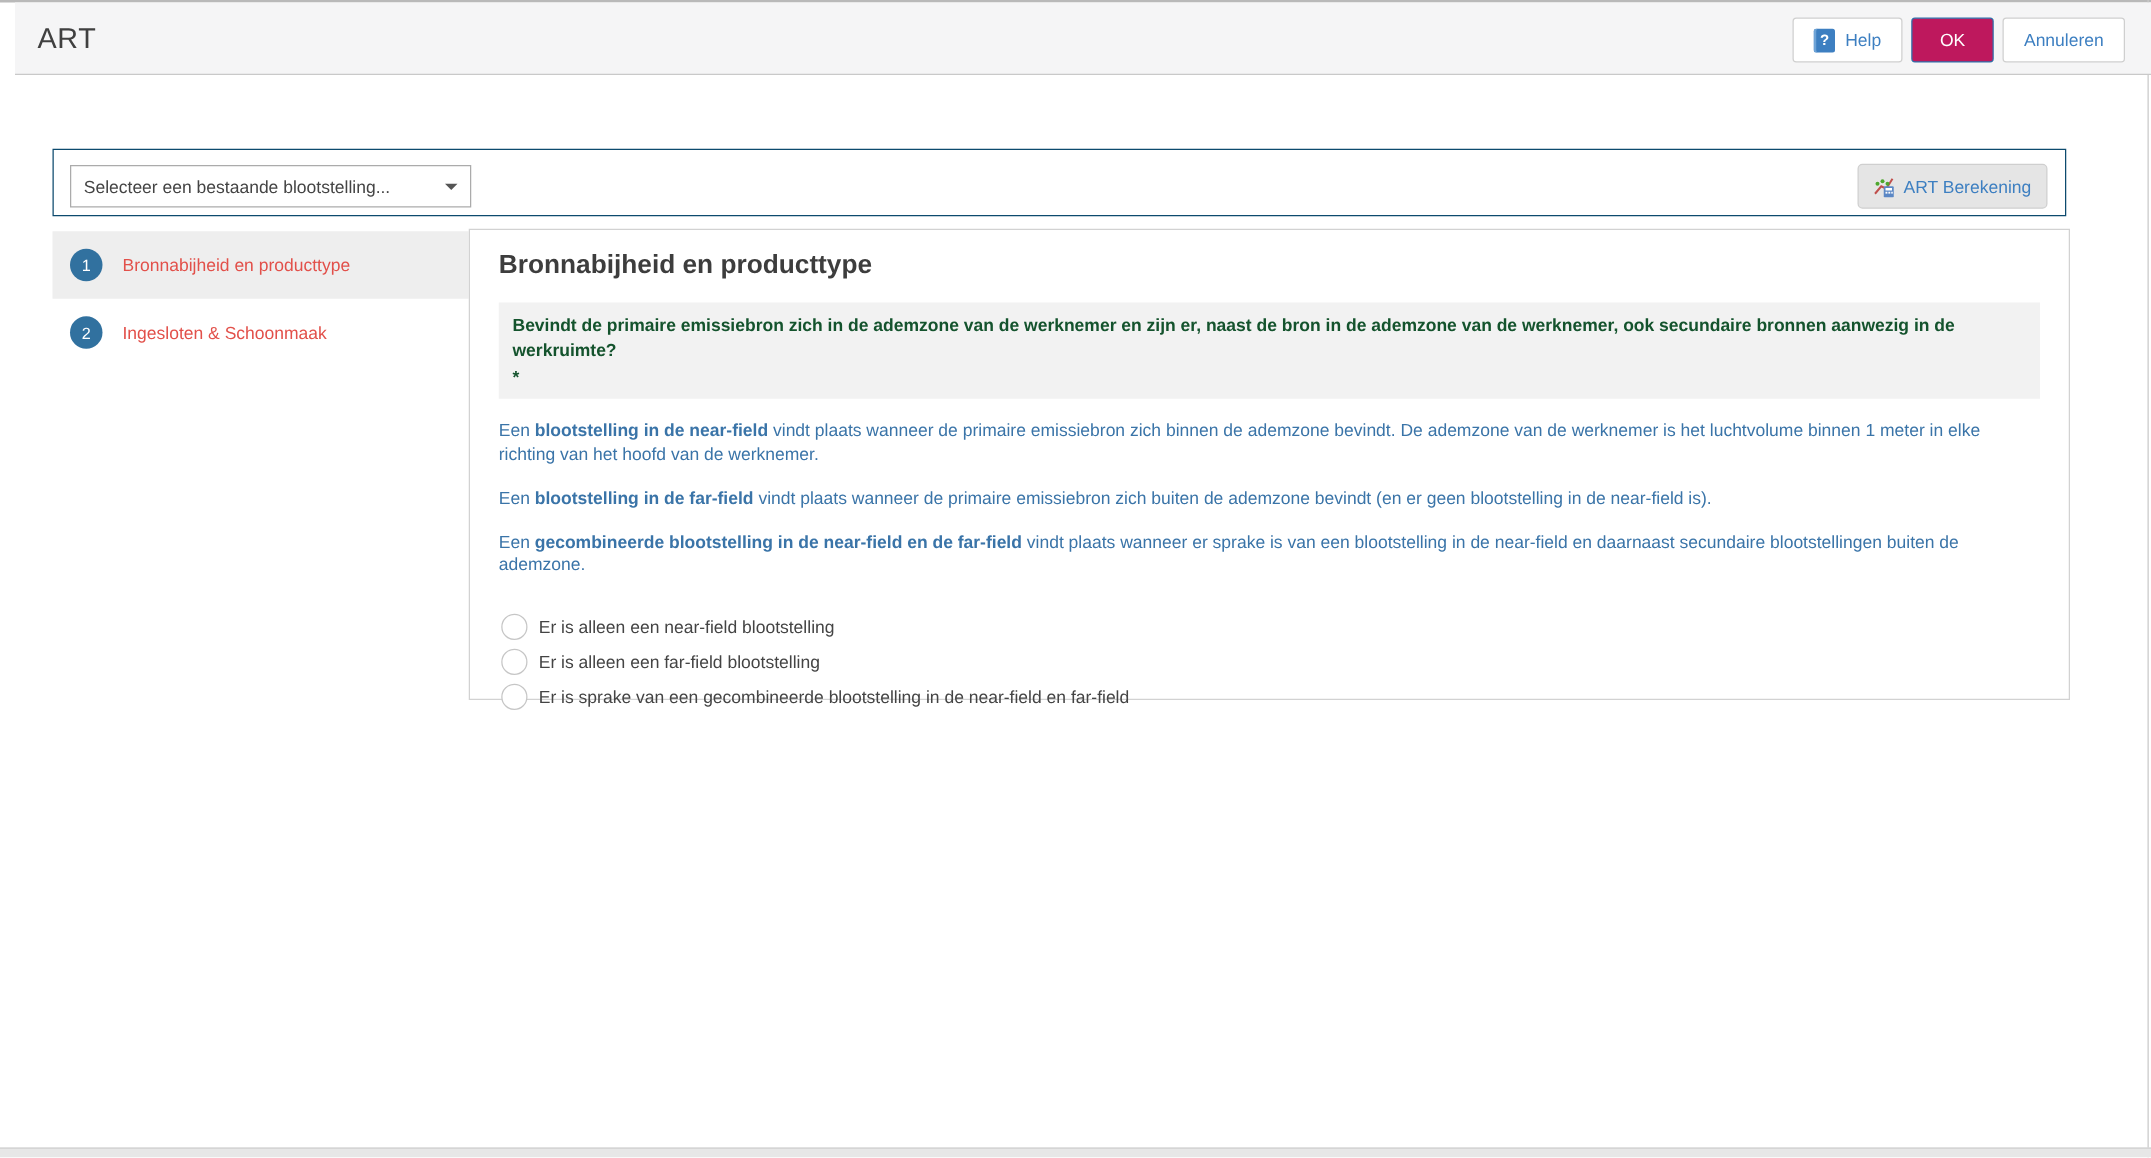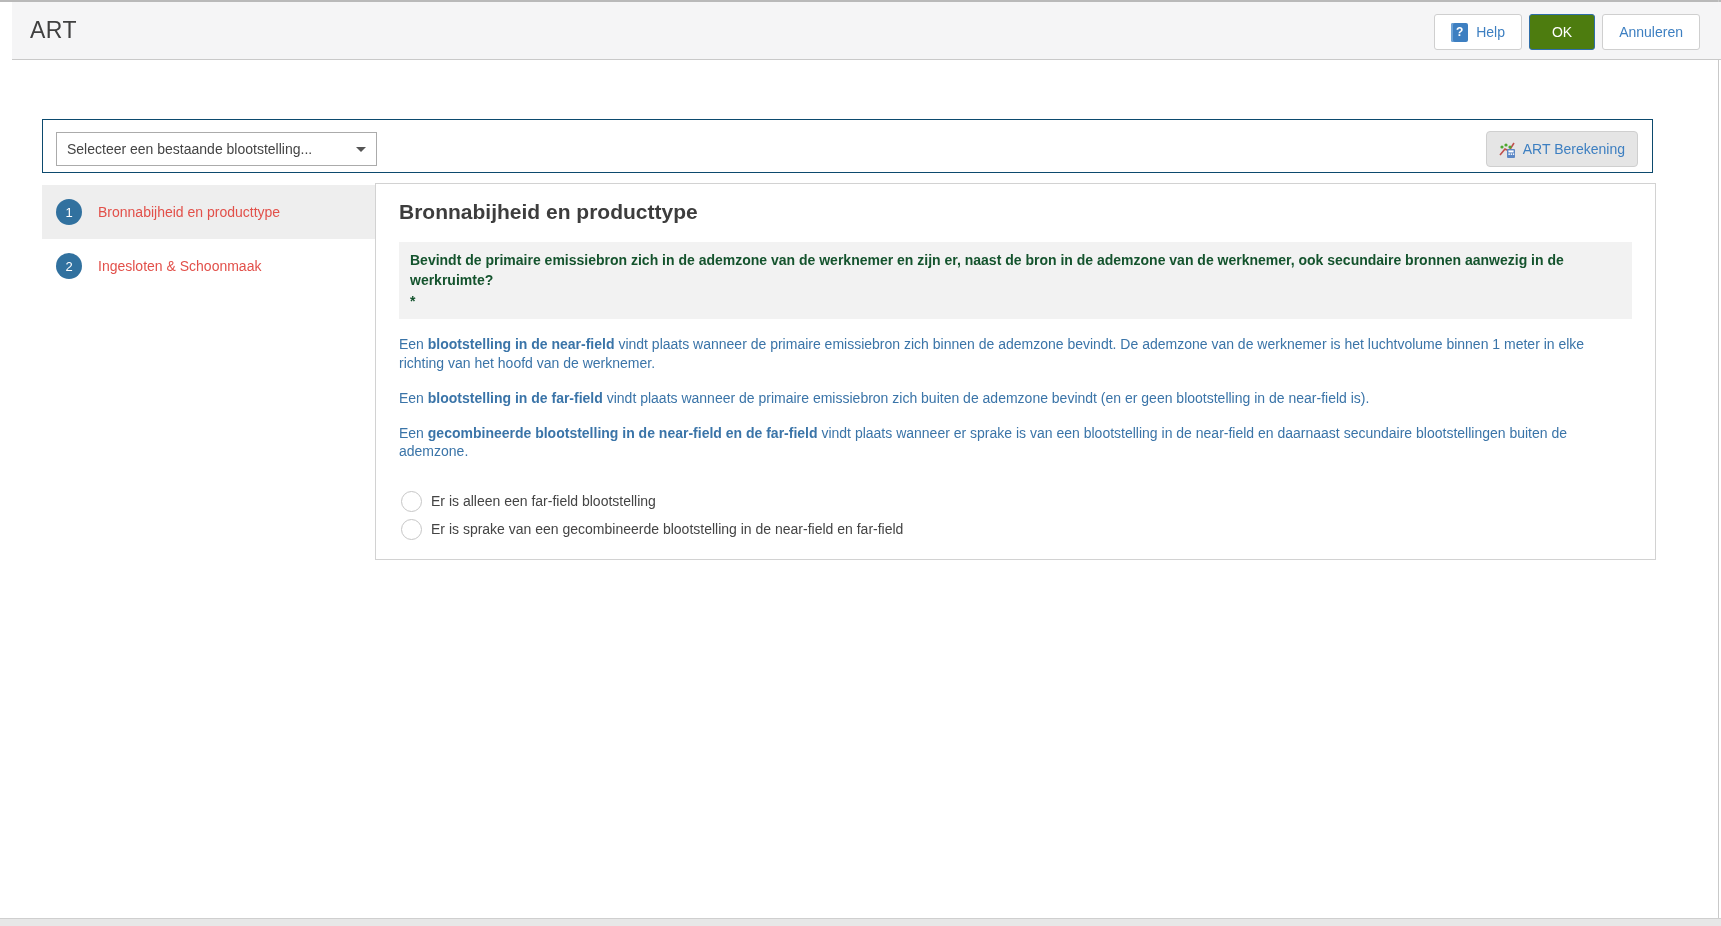--- a/index.html
+++ b/index.html
@@ -24,21 +24,21 @@
     display: flex; align-items: center;
   }
   .app-title { font-size: 23px; color: #404040; margin-left: 18px; letter-spacing: .5px; }
   .header-buttons { position: absolute; right: 33px; top: 12px; display: flex; gap: 7px; }
   .btn {
     height: 36px; border-radius: 3px; border: 1px solid #cfcfcf; background: #fff;
     color: #3d7fc1; font-size: 14px; font-family: inherit;
     display: inline-flex; align-items: center; justify-content: center;
     padding: 0 16px; cursor: pointer;
   }
-  .btn-primary { background: #4d7c0f; border-color: #2f6ea9; color: #fff; padding: 0 22px; }
+  .btn-primary { background: #be185d; border-color: #2f6ea9; color: #fff; padding: 0 22px; }
   .help-book {
     width: 17px; height: 19px; background: #3d7fc1; border-radius: 2px;
     color: #fff; font-size: 12px; font-weight: bold; line-height: 19px; text-align: center;
     margin-right: 8px; position: relative; box-shadow: inset 2px 0 0 #6ea3d6;
   }
 
   
   .toolbar-box {
     position: absolute; left: 42px; top: 119px; width: 1611px; height: 54px;
     border: 1px solid #0c4a6e; background: #fff;
@@ -157,20 +157,24 @@
 
   <p class="info-p"><span>Een </span><strong>blootstelling in de near-field</strong><span> vindt plaats wanneer de primaire emissiebron zich binnen de ademzone bevindt. De ademzone van de werknemer is het luchtvolume binnen 1 meter in elke richting van het hoofd van de werknemer.</span></p>
 
   <p class="info-p"><span>Een </span><strong>blootstelling in de far-field</strong><span> vindt plaats wanneer de primaire emissiebron zich buiten de ademzone bevindt (en er geen blootstelling in de near-field is).</span></p>
 
   <p class="info-p"><span>Een </span><strong>gecombineerde blootstelling in de near-field en de far-field</strong><span> vindt plaats wanneer er sprake is van een blootstelling in de near-field en daarnaast secundaire blootstellingen buiten de ademzone.</span></p>
 
   <div class="options">
     <div class="option-row">
       <span class="radio-circle"></span>
+      <span class="option-label">Er is alleen een near-field blootstelling</span>
+    </div>
+    <div class="option-row">
+      <span class="radio-circle"></span>
       <span class="option-label">Er is alleen een far-field blootstelling</span>
     </div>
     <div class="option-row">
       <span class="radio-circle"></span>
       <span class="option-label">Er is sprake van een gecombineerde blootstelling in de near-field en far-field</span>
     </div>
   </div>
 </div>
 
 <div class="bottom-strip"></div>

